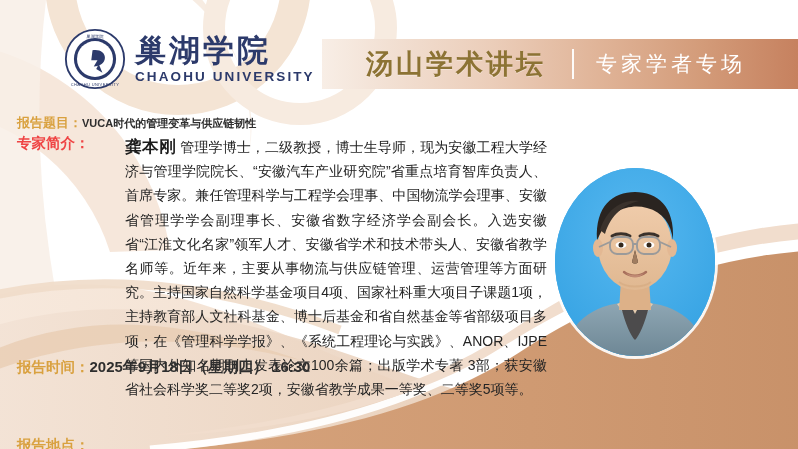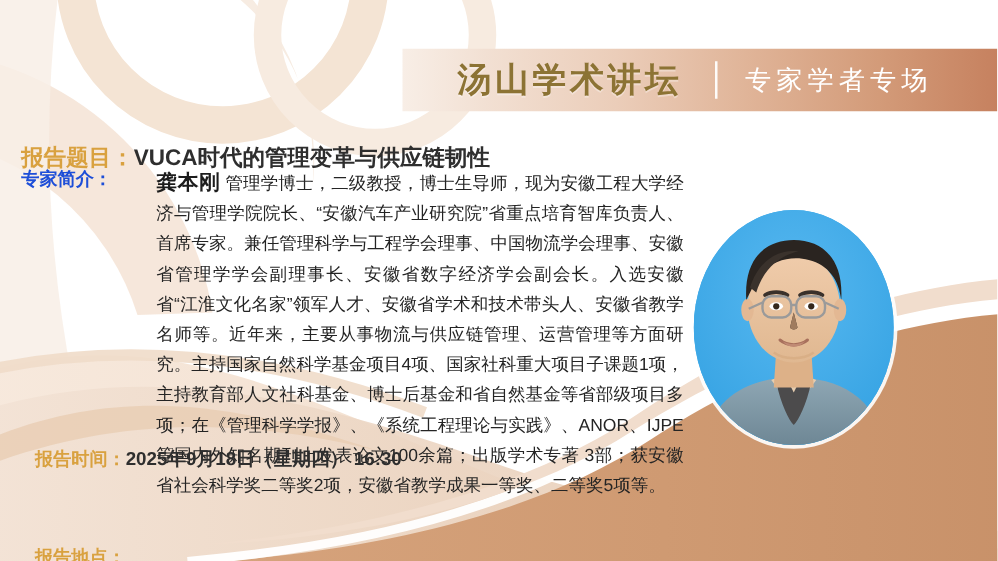--- a/index.html
+++ b/index.html
@@ -114,55 +114,55 @@
   }
 
   .row-title {
     position: absolute;
     left: 17px; top: 96px;
     display: flex;
     align-items: baseline;
     font-size: 14.5px;
     z-index: 5;
   }
-  .row-title .label { font-size: 18px; margin-top: 18px; }
-  .row-title .value-strong { font-size: 18px; }
+  .row-title .label { font-size: 13px; margin-top: 18px; }
+  .row-title .value-strong { font-size: 11px; }
 
   .bio-block {
     position: absolute;
     left: 17px; top: 134px;
     width: 530px;
     z-index: 5;
   }
   .bio-label {
     position: absolute;
     left: 0; top: 0;
     font-size: 14.5px;
-    color: #1d4ed8;
+    color: #ef4444;
     font-weight: bold;
     white-space: nowrap;
   }
   .bio-text {
     margin-left: 108px;
     font-size: 14px;
     line-height: 24.2px;
     color: #242424;
     text-align: justify;
     text-justify: inter-character;
   }
   .bio-name {
     font-size: 16.5px;
     font-weight: bold;
     color: #1c1c1c;
     letter-spacing: 0.5px;
   }
 
   .row-info {
     position: absolute;
-    left: 28px;
+    left: 17px;
     display: flex;
     align-items: flex-end;
     font-size: 14.5px;
     z-index: 5;
     white-space: nowrap;
   }
   .row-info .label { font-size: 14.5px; }
   .row-info .value-strong { font-size: 15px; }
   #row-time  { top: 358px; }
   #row-place { top: 392px; margin-top: 44px; }
@@ -237,20 +237,36 @@
   <div class="header">
 
     <div class="banner">
       <div class="banner-inner">
         <span class="banner-title">汤山学术讲坛</span>
         <span class="banner-divider"></span>
         <span class="banner-sub">专家学者专场</span>
       </div>
     </div>
 
+    <div class="logo-block">
+      <svg class="logo-seal" viewBox="0 0 100 100" xmlns="http://www.w3.org/2000/svg">
+        <circle cx="50" cy="50" r="47" fill="#ffffff" stroke="#2c3a6b" stroke-width="3"></circle>
+        <circle cx="50" cy="50" r="34" fill="#2c3a6b"></circle>
+        <circle cx="50" cy="50" r="29" fill="#ffffff"></circle>
+        <path d="M50 22 A28 28 0 1 0 50 78 A22 22 0 1 1 50 22 Z" fill="#2c3a6b"></path>
+        <path d="M46 36 C58 34 66 40 66 48 C66 56 58 62 48 62 L54 52 L44 52 Z" fill="#2c3a6b"></path>
+        <path d="M56 58 L62 72 L52 66 Z" fill="#2c3a6b"></path>
+        <text x="50" y="16" font-size="7" fill="#2c3a6b" text-anchor="middle" font-family="DejaVu Serif, serif">巢湖学院</text>
+        <text x="50" y="93" font-size="6.4" fill="#2c3a6b" text-anchor="middle" letter-spacing="0.6" font-family="Liberation Sans, sans-serif">CHAOHU UNIVERSITY</text>
+      </svg>
+      <div class="logo-text">
+        <div class="logo-cn">巢湖学院</div>
+        <div class="logo-en">CHAOHU UNIVERSITY</div>
+      </div>
+    </div>
   </div>
 
   <div class="row-title">
     <span class="label">报告题目：</span>
     <span class="value-strong">VUCA时代的管理变革与供应链韧性</span>
   </div>
 
   <div class="bio-block">
     <span class="bio-label">专家简介：</span>
     <div class="bio-text">

